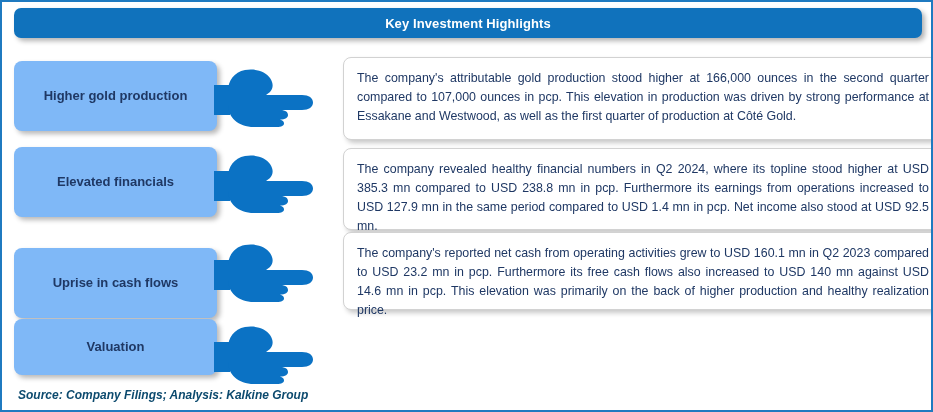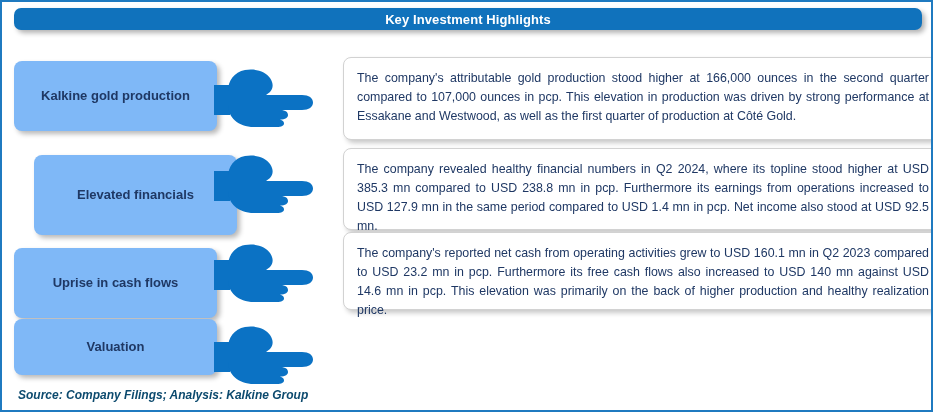--- a/index.html
+++ b/index.html
@@ -19,21 +19,21 @@
     border: 2px solid #1F7AC0;
     overflow: hidden;
   }
 
   
   .header-bar {
     position: absolute;
     left: 12px;
     top: 6px;
     width: 908px;
-    height: 22px;
+    height: 30px;
     background: #1072BC;
     border-radius: 7px;
     box-shadow: 3px 3px 5px rgba(0,0,0,0.30);
     display: flex;
     align-items: center;
     justify-content: center;
   }
   .header-title {
     color: #ffffff;
     font-size: 13px;
@@ -61,21 +61,21 @@
     background: #7FB8F7;
     border-radius: 8px;
     box-shadow: 3px 3px 5px rgba(0,0,0,0.28);
     display: flex;
     align-items: center;
     justify-content: center;
     box-sizing: border-box;
     padding: 0 8px;
   }
   .row-1 .label-box { top: 4px;  height: 70px; }
-  .row-2 .label-box { top: 12px;  height: 80px; margin-left: 20px; }
+  .row-2 .label-box { top: 4px;  height: 70px; }
   .row-3 .label-box { top: 4px;  height: 70px; margin-top: 12px; }
   .row-4 .label-box { top: 2px;  height: 56px; }
 
   .label-text {
     color: #1F3864;
     font-size: 13px;
     font-weight: bold;
     text-align: center;
     line-height: 1.2;
   }
@@ -134,21 +134,21 @@
 <body>
 
 <div class="canvas">
 
   <div class="header-bar">
     <div class="header-title">Key Investment Highlights</div>
   </div>
 
   <div class="row row-1">
     <div class="label-box">
-      <span class="label-text">Kalkine gold production</span>
+      <span class="label-text">Higher gold production</span>
     </div>
     <div class="hand">
       <svg viewBox="0 0 108 72" xmlns="http://www.w3.org/2000/svg" aria-hidden="true">
         <g fill="#0B72C4">
           <rect x="0" y="22" width="16" height="30"></rect>
           <path d="M14,28 C14,18 20,9 31,7 C42,5 52,9 56,15
                    C60,21 59,26 56,29 L52,32
                    L88,32 C95,32 99,35 99,39.5 C99,44 95,47 88,47
                    L66,47 C72,47 74,49.5 74,52 C74,54.5 71.5,56.5 66,56.5
                    L64,56.5 C68,56.5 70,58.5 70,60.5 C70,62.5 67.5,64 63,64

